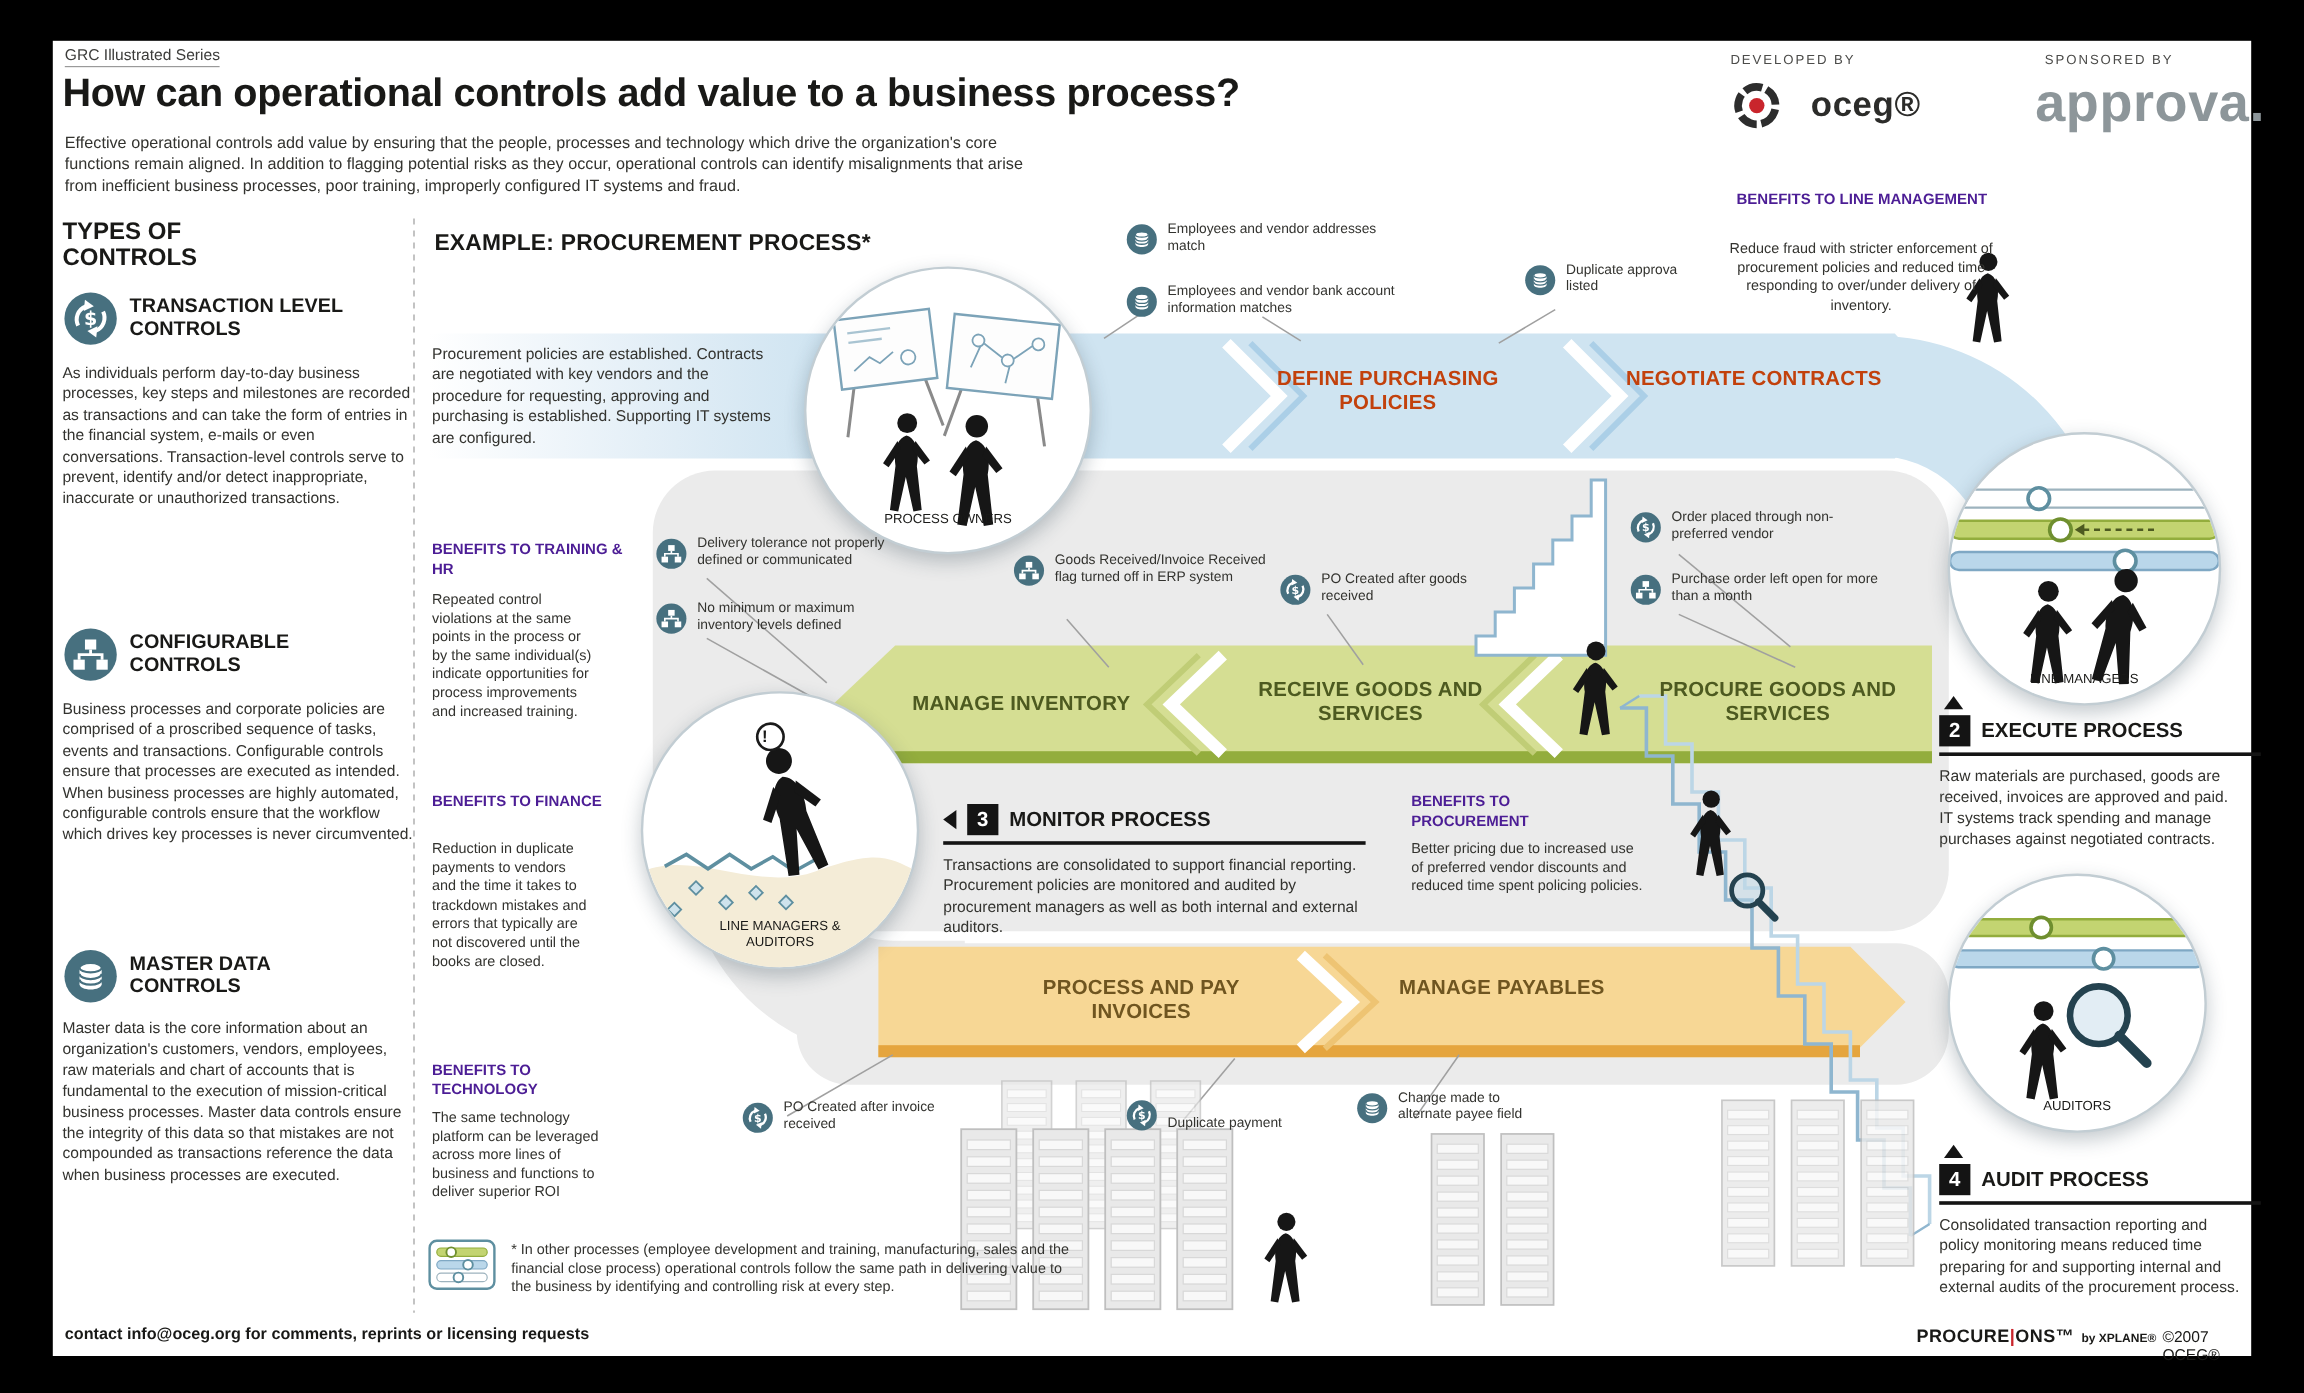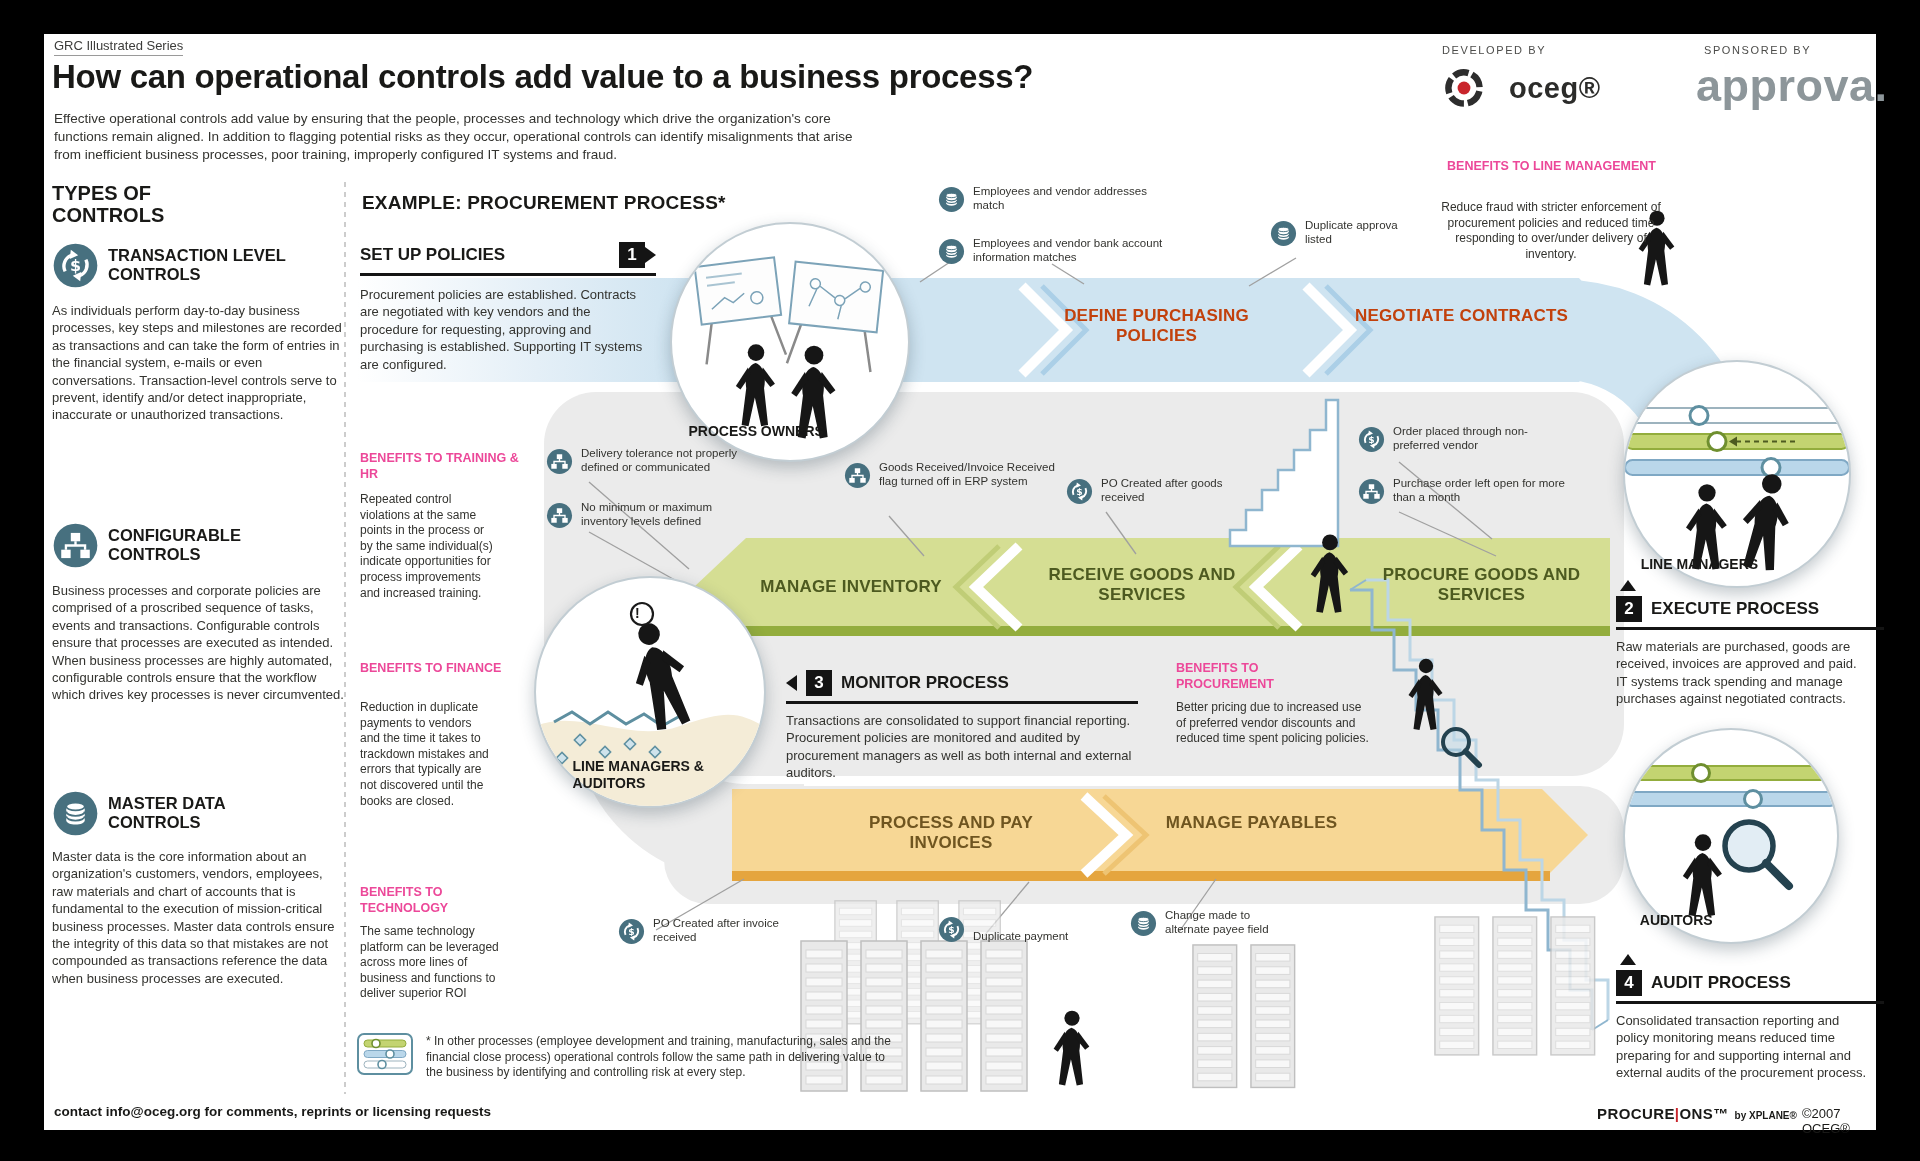--- a/index.html
+++ b/index.html
@@ -21,28 +21,28 @@
   .ex-head{font-size:19px;font-weight:bold;color:#191917;letter-spacing:.2px}
   .step-head{display:flex;align-items:center;gap:9px;border-bottom:3px solid #141414;padding-bottom:5px}
   .step-title{font-size:17px;font-weight:bold;color:#191917;white-space:nowrap}
   .badge{width:26px;height:26px;background:#141414;color:#fff;font-weight:bold;font-size:17px;display:flex;align-items:center;justify-content:center;flex:0 0 auto}
   .badge-wrap{position:relative;display:flex;align-items:center}
   .tri-r{width:0;height:0;border-top:8px solid transparent;border-bottom:8px solid transparent;border-left:11px solid #141414}
   .tri-l{width:0;height:0;border-top:8px solid transparent;border-bottom:8px solid transparent;border-right:11px solid #141414}
   .tri-up{position:absolute;top:-16px;left:4px;width:0;height:0;border-left:8px solid transparent;border-right:8px solid transparent;border-bottom:11px solid #141414}
   .band-label{font-size:17px;font-weight:bold;text-align:center;line-height:1.18;letter-spacing:.2px}
   .c-blue{color:#c2410c}.c-green{color:#4d5a20}.c-orange{color:#6f5520}
-  .ben-title{font-size:12.5px;font-weight:bold;line-height:1.28;color:#ec4899}
+  .ben-title{font-size:12.5px;font-weight:bold;line-height:1.28;color:#4c1d95}
   .callout{display:flex;gap:8px;align-items:flex-end}
   .callout .txt{font-size:11.5px;line-height:1.26;color:#33332f}
   .ico{width:27px;height:27px;flex:0 0 auto}
   .ico-lg{width:47px;height:47px}
   .circle{position:absolute;background:#fff;border:2px solid #c2cdd3;border-radius:50%;box-shadow:0 6px 16px rgba(40,60,75,.28)}
   .circle > svg{position:absolute;left:0;top:0;border-radius:50%}
-  .clabel{position:absolute;left:7%;right:7%;font-size:14px;font-weight:bold;color:#191917;line-height:1.2}
+  .clabel{position:absolute;left:7%;right:7%;text-align:center;font-size:11px;font-weight:normal;color:#191917;line-height:1.2}
   .foot{font-size:13.5px;font-weight:bold;color:#191917}
   .credit{font-size:15px;font-weight:bold;color:#191917;letter-spacing:.4px}
   .credit .pipe{color:#c9252c}
   .credit-by{font-size:10px;font-weight:bold;color:#191917}
   .copyright{font-size:13px;color:#191917}
   .fn-text{font-size:12px;line-height:1.3;color:#33332f}
   .excl{position:absolute;font-size:14px;font-weight:bold;color:#191917}
 </style>
 </head>
 <body>
@@ -291,27 +291,20 @@
     <div class="abs body-text" style="left:8px;top:548px;width:292px">Business processes and corporate policies are comprised of a proscribed sequence of tasks, events and transactions. Configurable controls ensure that processes are executed as intended. When business processes are highly automated, configurable controls ensure that the workflow which drives key processes is never circumvented.</div>
 
     <svg class="abs ico-lg" style="left:8px;top:756px" viewBox="0 0 28 28">
         <use href="#icon-db"></use>
       </svg>
     <div class="abs ctl-title" style="left:64px;top:760px;width:200px">MASTER DATA CONTROLS</div>
     <div class="abs body-text" style="left:8px;top:814px;width:292px">Master data is the core information about an organization's customers, vendors, employees, raw materials and chart of accounts that is fundamental to the execution of mission-critical business processes. Master data controls ensure the integrity of this data so that mistakes are not compounded as transactions reference the data when business processes are executed.</div>
 
     <div class="abs ex-head" style="left:318px;top:158px;width:560px">EXAMPLE: PROCUREMENT PROCESS*</div>
 
-    <div class="abs step-head" style="left:316px;top:208px;width:296px">
-      <span class="step-title">SET UP POLICIES</span>
-      <span style="margin-left:auto" class="badge-wrap">
-        <span class="badge">1</span>
-        <span class="tri-r"></span>
-      </span>
-    </div>
     <div class="abs body-text" style="left:316px;top:252px;width:292px">Procurement policies are established. Contracts are negotiated with key vendors and the procedure for requesting, approving and purchasing is established. Supporting IT systems are configured.</div>
 
     <div class="abs step-head" style="left:1572px;top:562px;width:268px">
       <span class="badge-wrap">
         <span class="tri-up"></span>
         <span class="badge">2</span>
       </span>
       <span class="step-title">EXECUTE PROCESS</span>
     </div>
     <div class="abs body-text" style="left:1572px;top:604px;width:252px">Raw materials are purchased, goods are received, invoices are approved and paid. IT systems track spending and manage purchases against negotiated contracts.</div>

